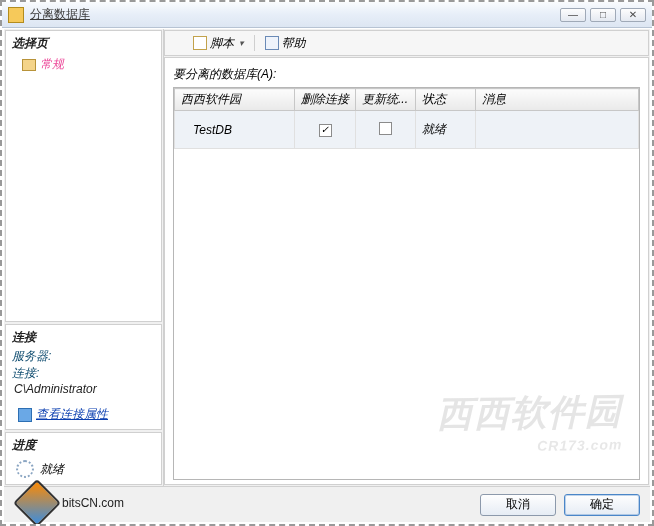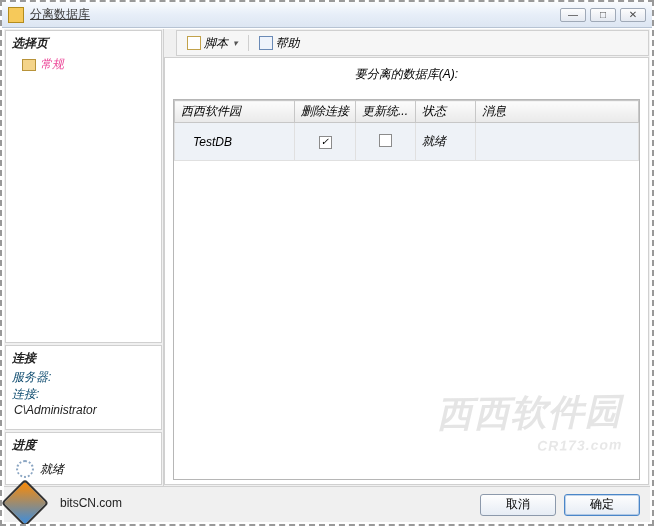--- a/index.html
+++ b/index.html
@@ -116,44 +116,44 @@
   .right-pane {
     flex: 1;
     display: flex;
     flex-direction: column;
     min-width: 0;
   }
   .toolbar {
     height: 26px;
     background: #f6f6f6;
     border: 1px solid #d0d0d0;
-    margin: 1px 1px 0 12px;
+    margin: 1px 1px 0 0;
     display: flex; align-items: center;
-    padding: 0 6px;
+    padding: 0 24px;
     gap: 4px;
   }
   .tb-btn {
     display: flex; align-items: center; gap: 3px;
     padding: 2px 4px;
   }
   .tb-icon { width: 14px; height: 14px; border: 1px solid #c2a24b; background: #fff; }
   .tb-icon.doc { background: #eef3fb; border-color: #6a8ab6; }
   .dropdown-arrow { font-size: 9px; color: #555; padding-left: 2px; }
   .tb-sep { width: 1px; height: 16px; background: #cfcfcf; margin: 0 2px; }
 
   .right-body {
     flex: 1;
     background: #fff;
     border: 1px solid #d0d0d0;
     margin: 1px 1px 1px 0;
     padding: 8px 8px 4px 8px;
     display: flex; flex-direction: column;
     min-height: 0;
   }
-  .prompt-label { padding-bottom: 16px; text-align: center; }
+  .prompt-label { padding-bottom: 4px; }
 
   .grid {
     flex: 1;
     border: 1px solid #b6b6b6;
     background: #fff;
     overflow: auto;
   }
   table.db-table {
     border-collapse: collapse;
     width: 100%;
@@ -209,22 +209,22 @@
     color: rgba(160,160,160,.28);
     font-weight: bold;
     letter-spacing: 1px;
     pointer-events: none;
     transform: rotate(-1deg);
     white-space: nowrap;
   }
   .watermark small { font-size: 14px; display: block; text-align: right; opacity: .9; }
   .corner-badge {
     position: absolute;
-    left: 6px; bottom: 4px;
-    display: flex; align-items: center; gap: 18px;
+    left: 18px; bottom: 4px;
+    display: flex; align-items: center; gap: 8px;
     font-size: 12px; color: #222;
     pointer-events: none;
   }
   .diamond {
     width: 34px; height: 34px;
     transform: rotate(45deg);
     background: linear-gradient(135deg, #ff8a00, #3a8de0);
     border: 2px solid #333;
     border-radius: 4px;
   }
@@ -254,20 +254,24 @@
           <span>常规</span>
         </div>
       </div>
 
       <div class="left-section">
         <div class="section-title">连接</div>
         <div class="props-block">
           <div class="label">服务器:</div>
           <div class="label">连接:</div>
           <div class="value">C\Administrator</div>
+        </div>
+        <div class="link-row">
+          <span class="link-icon"></span>
+          <a href="#">查看连接属性</a>
         </div>
       </div>
 
       <div class="left-section">
         <div class="section-title">进度</div>
         <div class="progress-row">
           <div class="progress-circle"></div>
           <div>就绪</div>
         </div>
       </div>

